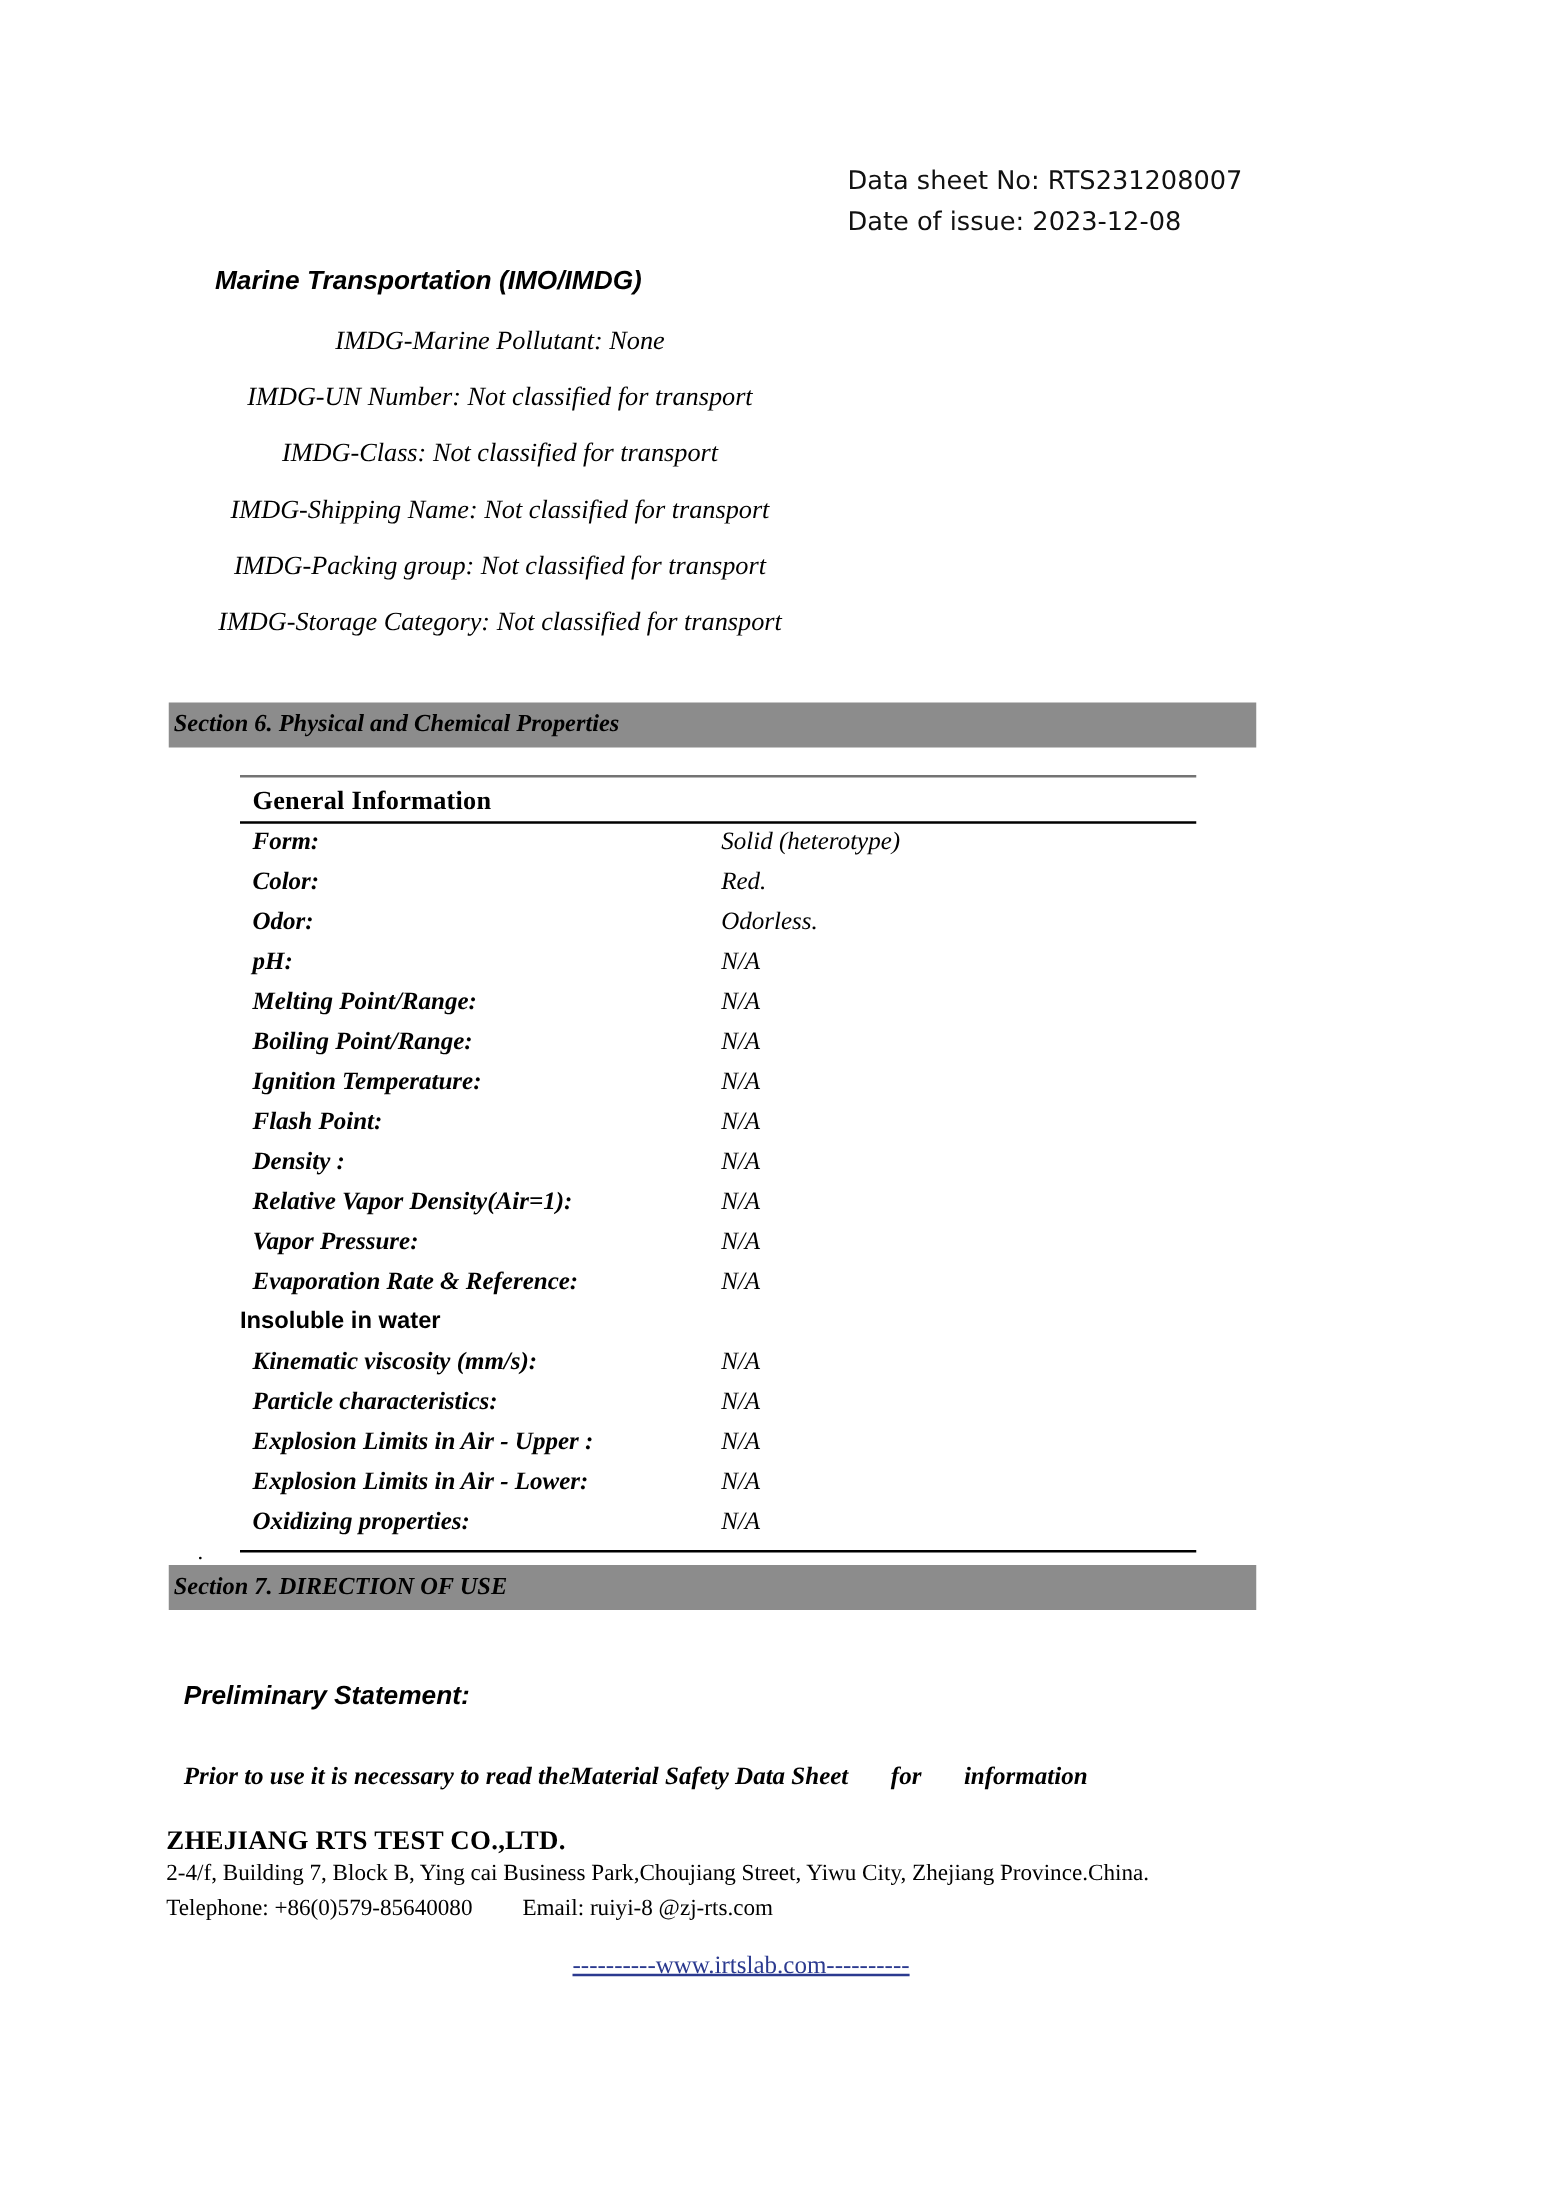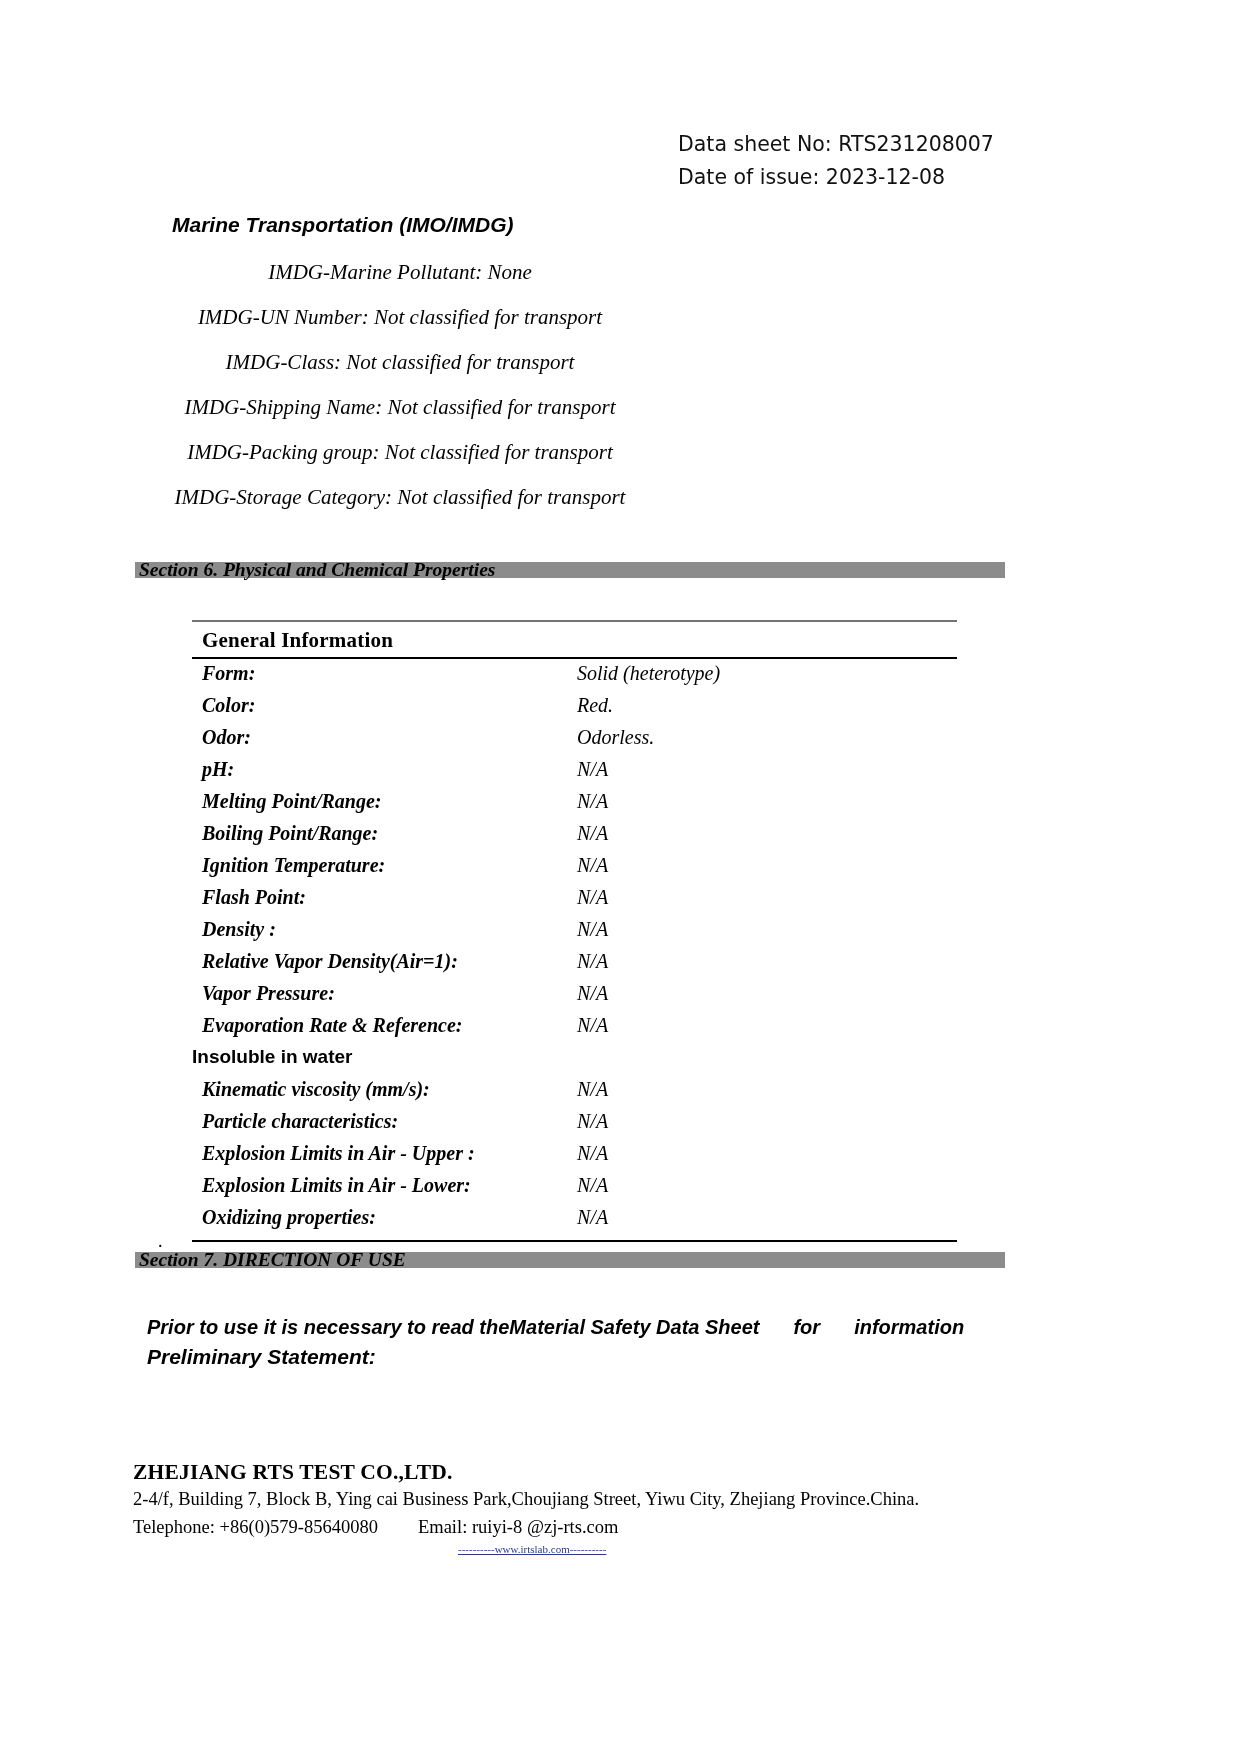--- a/index.html
+++ b/index.html
@@ -83,21 +83,21 @@
     text-align: center;
     white-space: nowrap;
     color: #000000;
   }
 
   
   .section-bar {
     position: absolute;
     left: 135px;
     width: 870px;
-    height: 16px;
+    height: 36px;
     background: #8c8c8c;
     display: flex;
     align-items: center;
   }
   .section-bar span {
     font-family: "Liberation Serif", serif;
     font-weight: bold;
     font-style: italic;
     font-size: 19.5px;
     color: #000000;
@@ -172,22 +172,22 @@
     top: 1345px;
     font-family: "Liberation Sans", sans-serif;
     font-weight: bold;
     font-style: italic;
     font-size: 21px;
     white-space: nowrap;
   }
   .prelim-body {
     position: absolute;
     left: 147px;
-    top: 1316px;
-    font-family: Liberation Sans, sans-serif;
+    top: 1410px;
+    font-family: Liberation Serif, serif;
     font-weight: bold;
     font-style: italic;
     font-size: 20px;
     white-space: nowrap;
   }
   .prelim-body .gap-a { display: inline-block; width: 34px; }
   .prelim-body .gap-b { display: inline-block; width: 34px; }
 
   
   .footer {
@@ -205,24 +205,24 @@
   }
   .footer-address,
   .footer-contact {
     font-family: "Liberation Serif", serif;
     font-size: 18.5px;
     line-height: 28px;
     white-space: nowrap;
   }
   .footer-contact .email-gap { display: inline-block; width: 40px; }
   .footer-site {
-    margin-top: 2px;
+    margin-top: 20px;
     padding-left: 325px;
     font-family: "Liberation Serif", serif;
-    font-size: 11px;
+    font-size: 20px;
     color: #2b3a8f;
   }
   .footer-site span {
     text-decoration: underline;
     color: #2b3a8f;
   }
 </style>
 </head>
 <body>
 

